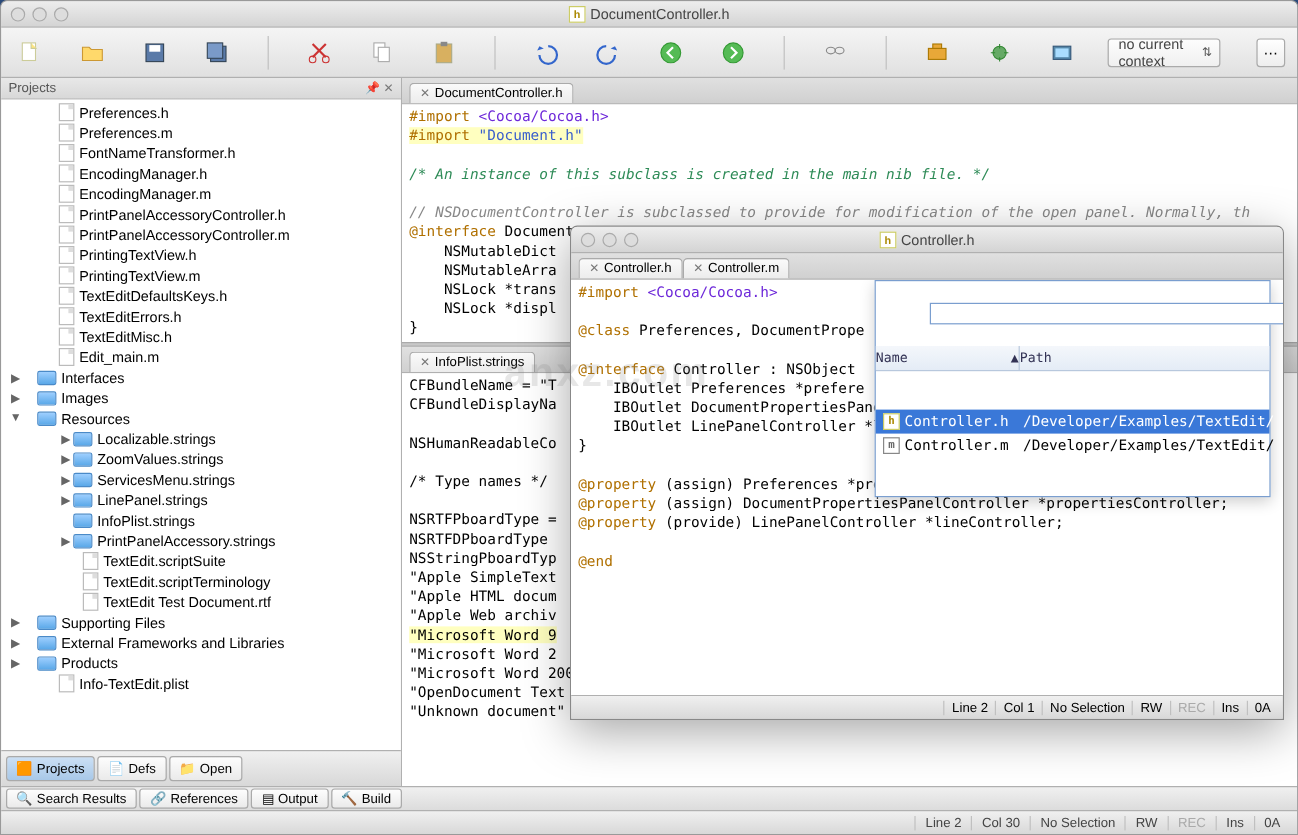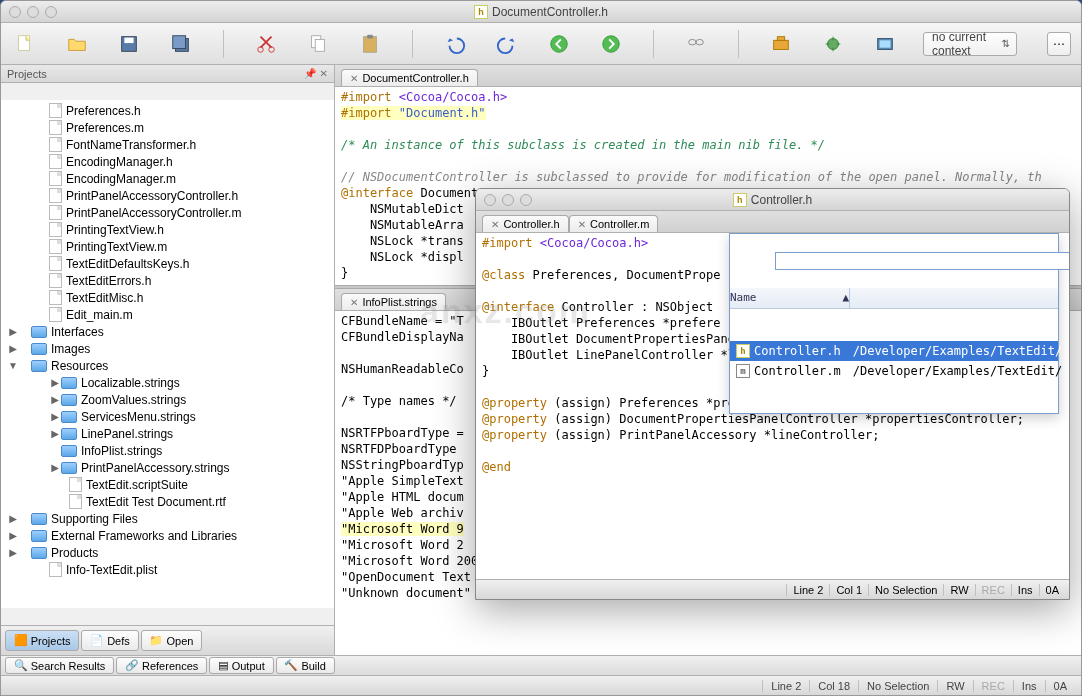--- a/index.html
+++ b/index.html
@@ -55,21 +55,21 @@
   background: linear-gradient(#fdfdfd,#f0f0f0); border: 1px solid #aaa; border-radius: 3px;
   display: flex; align-items: center; padding: 0 8px; font-size: 12px; color: #444;
   position: relative;
 }
 .context-select::after { content: "⇅"; position: absolute; right: 6px; font-size: 10px; color: #555; }
 .q-btn { width: 24px; height: 24px; border: 1px solid #aaa; border-radius: 3px; background: linear-gradient(#fff,#eee); margin-left: 6px; display:flex;align-items:center;justify-content:center; }
 
 .body-split { display: flex; height: calc(100% - 22px - 42px - 20px - 20px); }
 
 
-.left-panel { width: 334px; background: #f0f0f0; border-right: 1px solid #b0b0b0; display: flex; flex-direction: column; gap: 17px; }
+.left-panel { width: 334px; background: #f0f0f0; border-right: 1px solid #b0b0b0; display: flex; flex-direction: column; }
 .panel-head { height: 18px; background: linear-gradient(#e8e8e8,#d8d8d8); border-bottom: 1px solid #b0b0b0; display:flex; align-items:center; padding:0 6px; font-size:11px; color:#555; }
 .panel-head .pin { margin-left: auto; font-size: 10px; color:#777; }
 .tree { flex:1; overflow:auto; background:#fff; font-size: 12px; padding: 2px 0; }
 .tree-row { display:flex; align-items:center; height: 17px; padding-left: 6px; white-space: nowrap; }
 .indent1 { padding-left: 48px; }
 .indent2 { padding-left: 68px; }
 .caret { width: 12px; text-align:center; color:#666; font-size:10px; }
 .folder-icon { width:16px; height:12px; background: linear-gradient(#9ecfff,#5aa8e8); border-radius:2px; margin-right:4px; border:1px solid #4a8ac8; }
 .file-icon { width:13px; height:15px; background:#fff; border:1px solid #bbb; margin-right:4px; position:relative; }
 .file-icon::before { content:""; position:absolute; right:0; top:0; width:4px; height:4px; background:#ddd; }
@@ -274,20 +274,21 @@
           <div class="tree-row "><span class="caret">▶</span><span class="caret"></span><span class="folder-icon"></span>Interfaces</div>
           <div class="tree-row "><span class="caret">▶</span><span class="caret"></span><span class="folder-icon"></span>Images</div>
           <div class="tree-row "><span class="caret">▼</span><span class="caret"></span><span class="folder-icon"></span>Resources</div>
           <div class="tree-row indent1"><span class="caret">▶</span><span class="folder-icon"></span>Localizable.strings</div>
           <div class="tree-row indent1"><span class="caret">▶</span><span class="folder-icon"></span>ZoomValues.strings</div>
           <div class="tree-row indent1"><span class="caret">▶</span><span class="folder-icon"></span>ServicesMenu.strings</div>
           <div class="tree-row indent1"><span class="caret">▶</span><span class="folder-icon"></span>LinePanel.strings</div>
           <div class="tree-row indent1"><span class="caret"></span><span class="folder-icon"></span>InfoPlist.strings</div>
           <div class="tree-row indent1"><span class="caret">▶</span><span class="folder-icon"></span>PrintPanelAccessory.strings</div>
           <div class="tree-row indent2"><span class="file-icon"></span>TextEdit.scriptSuite</div>
+          <div class="tree-row indent2"><span class="file-icon"></span>TextEdit.scriptTerminology</div>
           <div class="tree-row indent2"><span class="file-icon"></span>TextEdit Test Document.rtf</div>
           <div class="tree-row "><span class="caret">▶</span><span class="caret"></span><span class="folder-icon"></span>Supporting Files</div>
           <div class="tree-row "><span class="caret">▶</span><span class="caret"></span><span class="folder-icon"></span>External Frameworks and Libraries</div>
           <div class="tree-row "><span class="caret">▶</span><span class="caret"></span><span class="folder-icon"></span>Products</div>
           <div class="tree-row indent1"><span class="file-icon"></span>Info-TextEdit.plist</div>
         </div>
       <div class="left-tabs">
         <div class="ltab active">🟧 <span>Projects</span></div>
         <div class="ltab">📄 <span>Defs</span></div>
         <div class="ltab">📁 <span>Open</span></div>
@@ -347,21 +348,21 @@
 
   <div class="bottom-tabs">
     <div class="btab">🔍 <span>Search Results</span></div>
     <div class="btab">🔗 <span>References</span></div>
     <div class="btab">▤ <span>Output</span></div>
     <div class="btab">🔨 <span>Build</span></div>
   </div>
 
   <div class="statusbar">
     <span class="cell">Line 2</span>
-    <span class="cell">Col 18</span>
+    <span class="cell">Col 30</span>
     <span class="cell">No Selection</span>
     <span class="cell">RW</span>
     <span class="cell" style="color:#aaa">REC</span>
     <span class="cell">Ins</span>
     <span class="cell">0A</span>
   </div>
 </div>
 
 <div class="float-win">
   <div class="titlebar">
@@ -390,28 +391,29 @@
 <span class="kw-at">@class</span><span> Preferences, DocumentPrope</span>
 
 <span class="kw-at">@interface</span><span> Controller : NSObject </span>
 <span>    IBOutlet Preferences *prefere</span>
 <span>    IBOutlet DocumentPropertiesPanelController *propertiesController;</span>
 <span>    IBOutlet LinePanelController *lineController;</span>
 <span>}</span>
 
 <span class="kw-at">@property</span><span> (assign) Preferences *preferencesController;</span>
 <span class="kw-at">@property</span><span> (assign) DocumentPropertiesPanelController *propertiesController;</span>
-<span class="kw-at">@property</span><span> (assign) PrintPanelAccessory *lineController;</span>
+<span class="kw-at">@property</span><span> (provide) LinePanelController *lineController;</span>
 
 <span class="kw-at">@end</span>
     
     <div class="ac-pop">
       <input class="ac-input" style="">
       <div class="ac-head">
         <div class="ac-name"><span>Name</span><span>▲</span></div>
+        <div class="ac-path">Path</div>
       </div>
       <div id="ac-rows"><div class="ac-row sel"><div class="nm"><span class="h-icon">h</span><span>Controller.h</span></div><div class="pt">/Developer/Examples/TextEdit/</div></div><div class="ac-row"><div class="nm"><span class="m-icon">m</span><span>Controller.m</span></div><div class="pt">/Developer/Examples/TextEdit/</div></div></div>
     </div>
   </div>
   <div class="float-status">
     <span class="cell">Line 2</span>
     <span class="cell">Col 1</span>
     <span class="cell">No Selection</span>
     <span class="cell">RW</span>
     <span class="cell" style="color:#aaa">REC</span>

